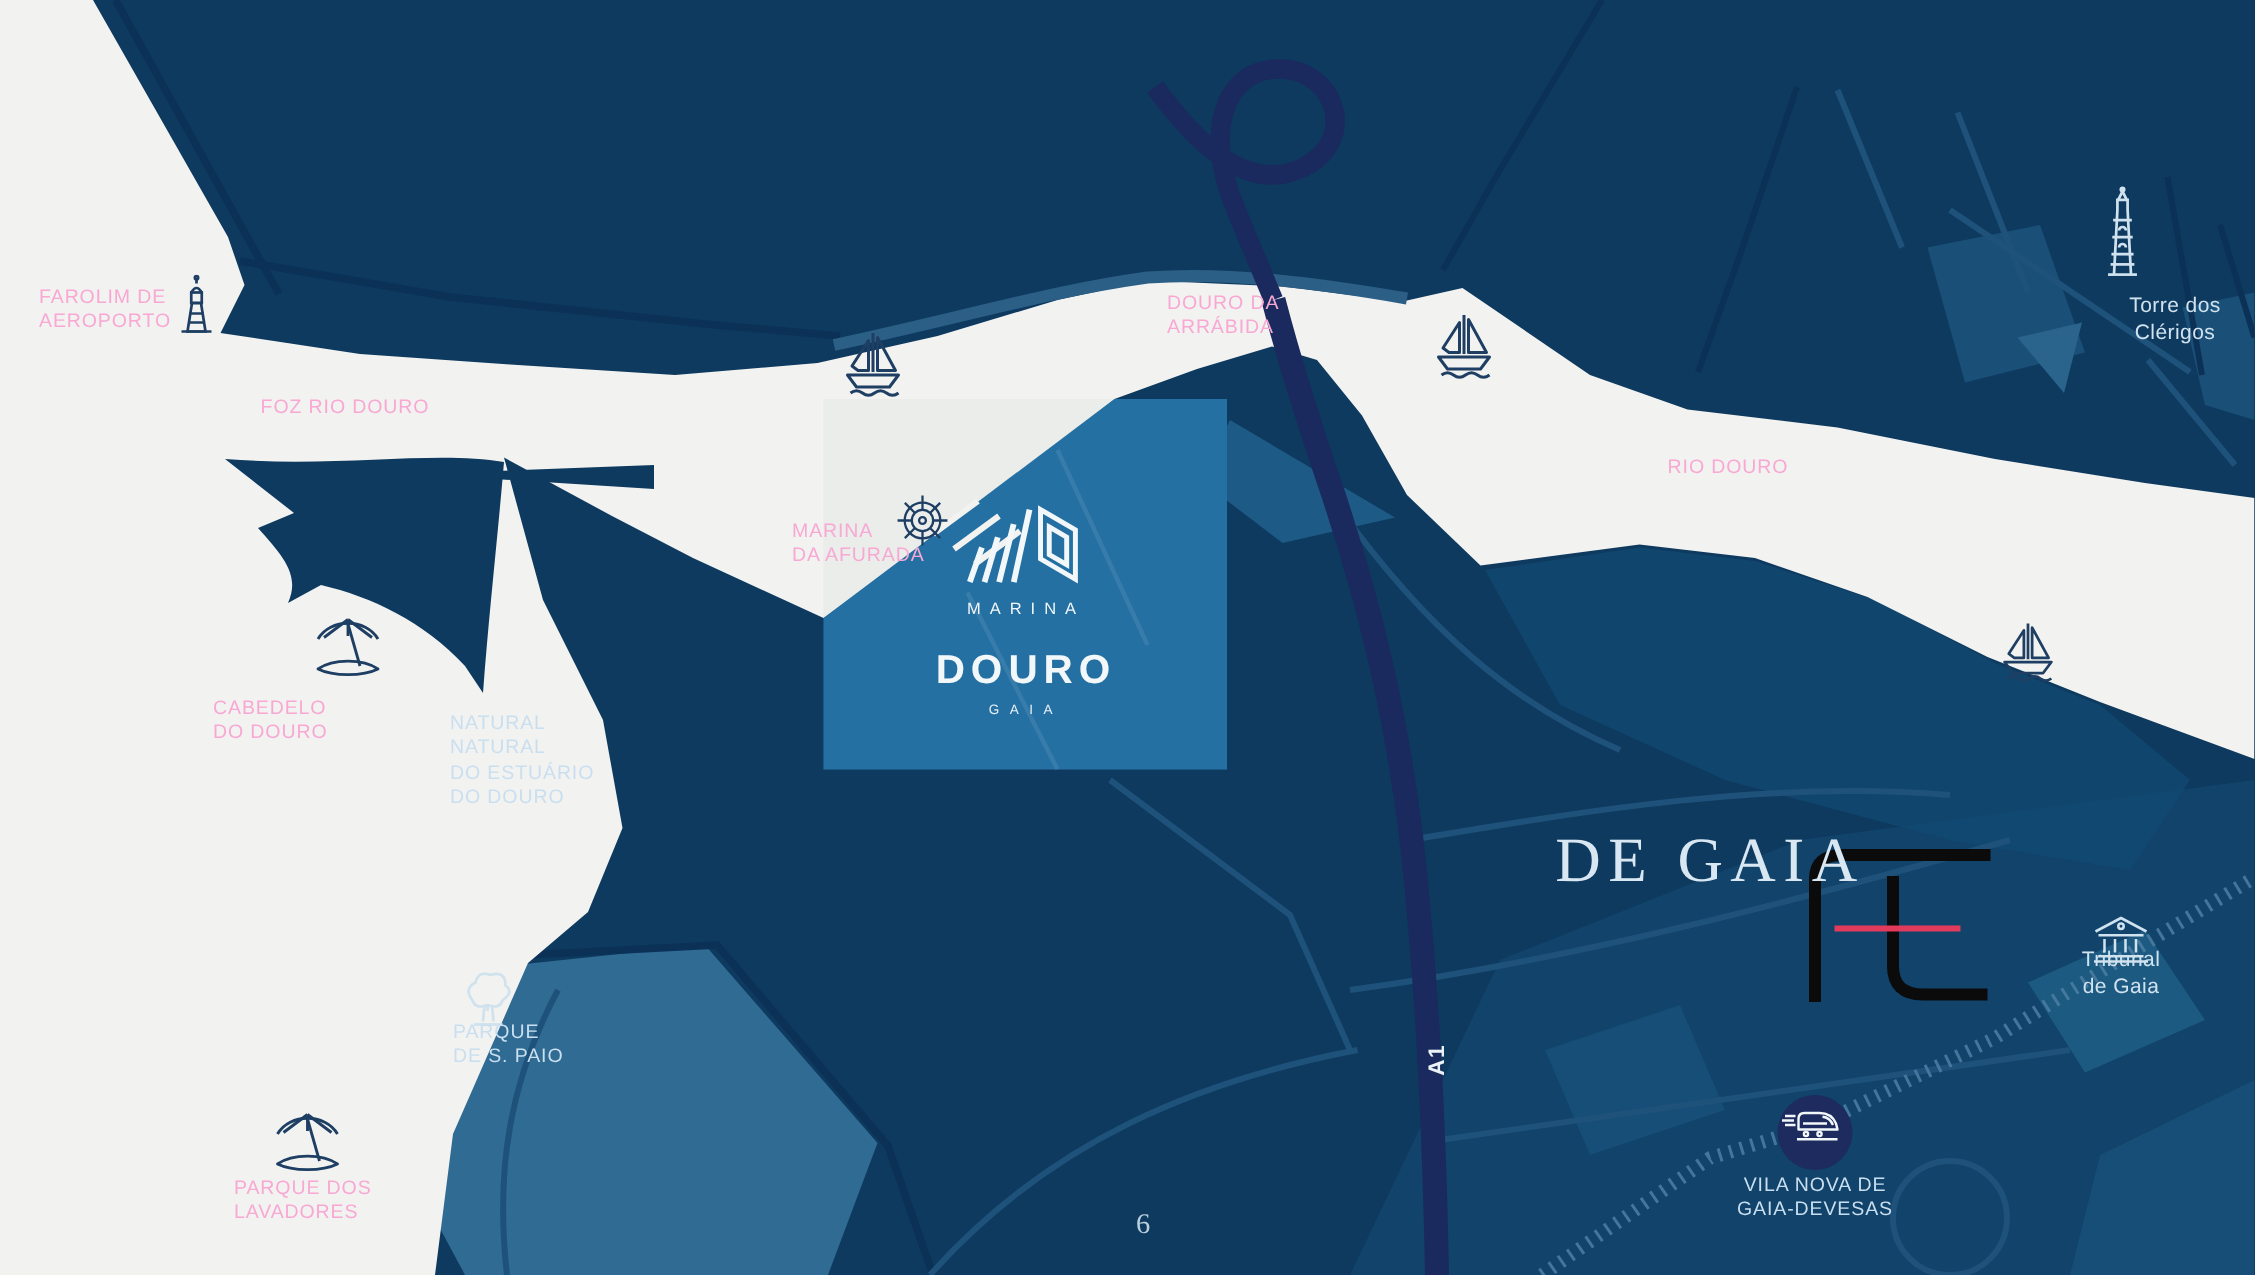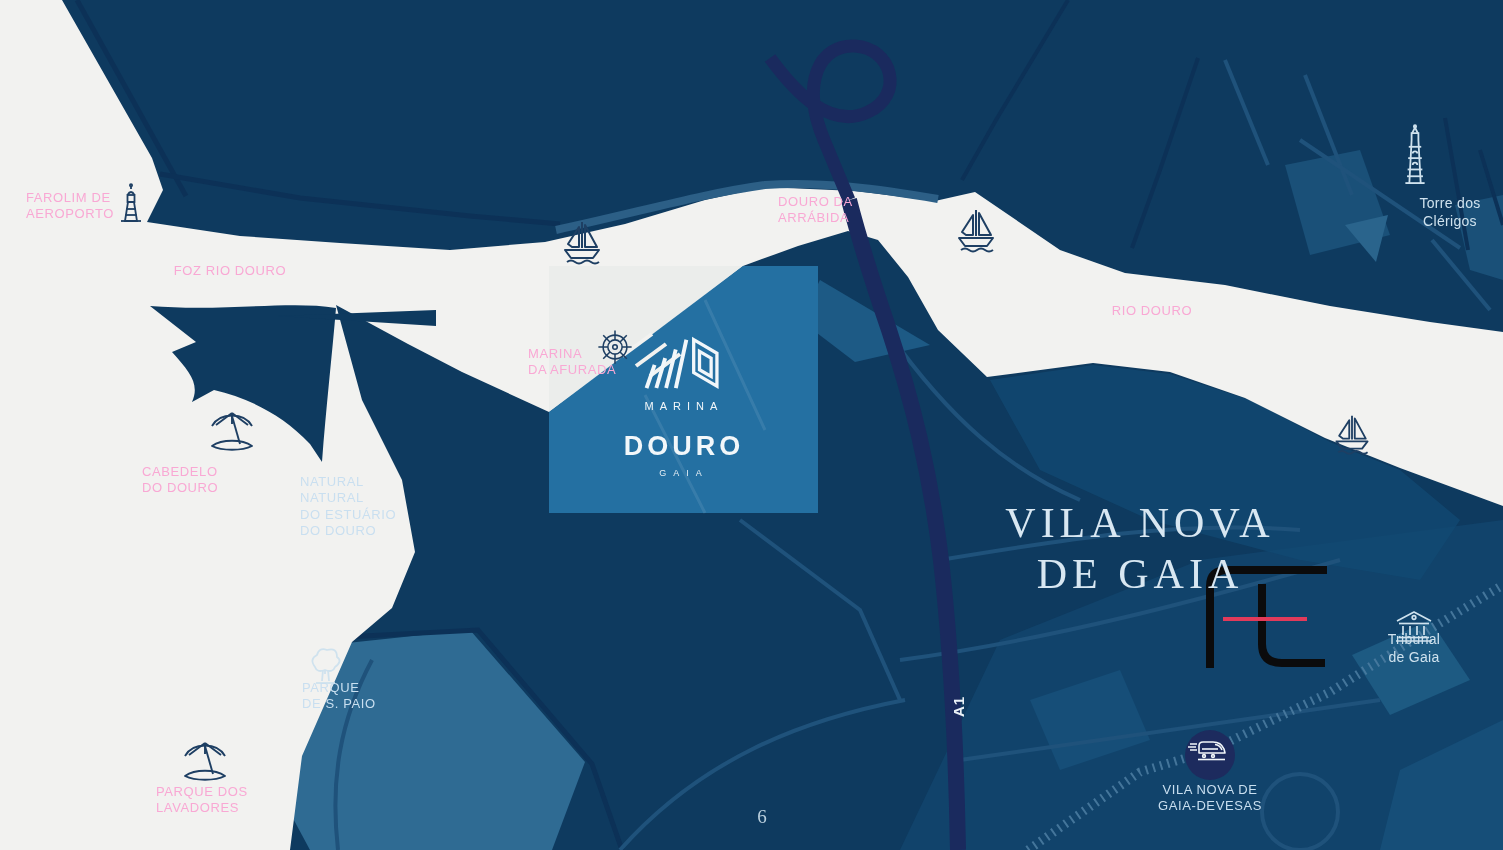--- a/index.html
+++ b/index.html
@@ -267,21 +267,21 @@
       <path d="M 26,8 L 34,36"></path>
       <path d="M 6,38 C 16,31 36,31 46,38 C 36,43 16,43 6,38 Z"></path>
     </g>
   </svg>
   <div class="ov label label--dark" style="left:156px;top:784px;">
     <span>PARQUE DOS</span><br>
     <span>LAVADORES</span>
   </div>
 
   <div class="ov serif city-title city-title--two" style="left:975px;top:498px;width:330px;text-align:center;">
-    <span>VILA NOVA</span><br>
+    <br>
     <span>DE GAIA</span>
   </div>
 
   <div class="ov a1-label" style="left:938px;top:698px;width:40px;text-align:center;">
     <span>A1</span>
   </div>
 
   <svg class="ov icon" style="left:1392px;top:608px;" width="44" height="36" viewBox="0 0 44 36">
     <g stroke="#cfe2ee" stroke-width="1.7" fill="none" stroke-linejoin="round">
       <path d="M 5,13 L 22,4 L 39,13"></path>

